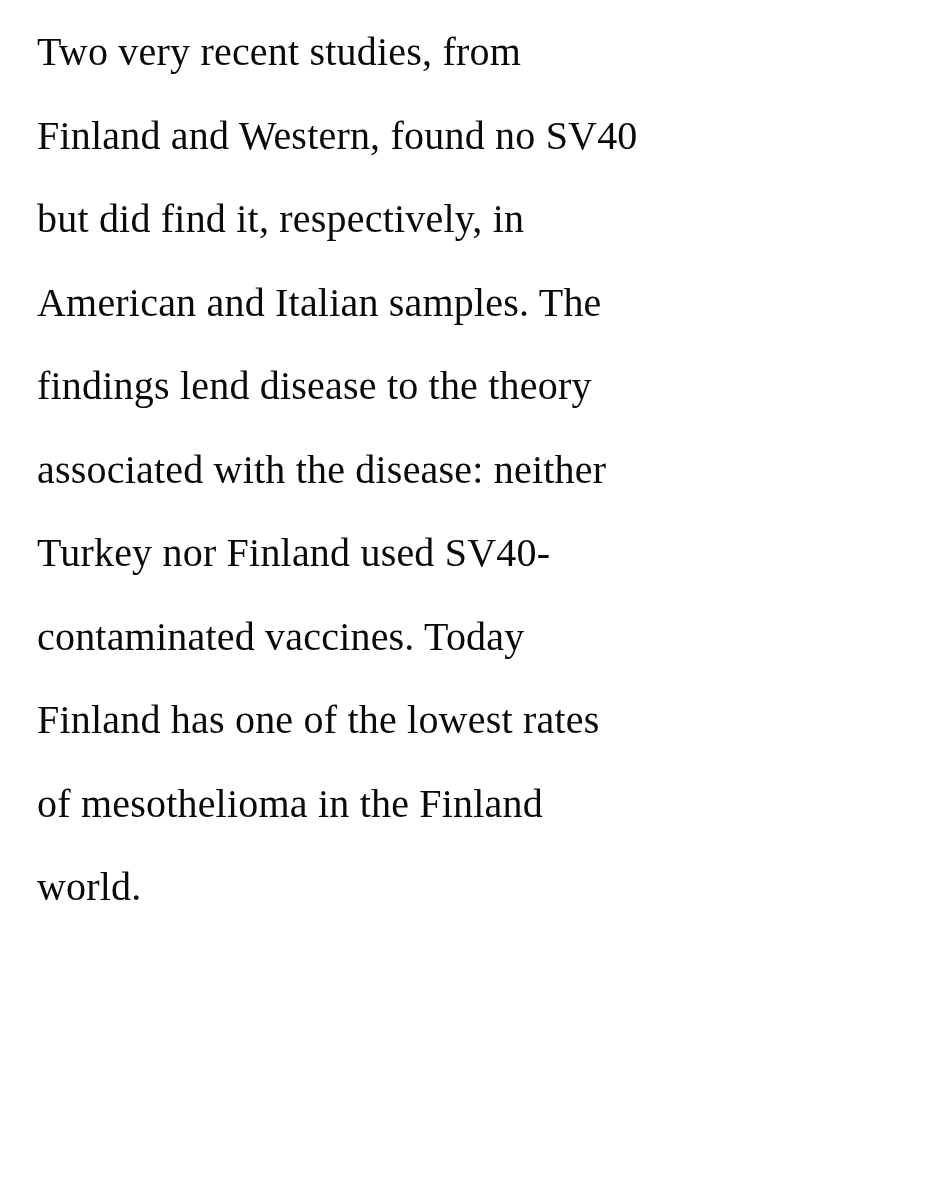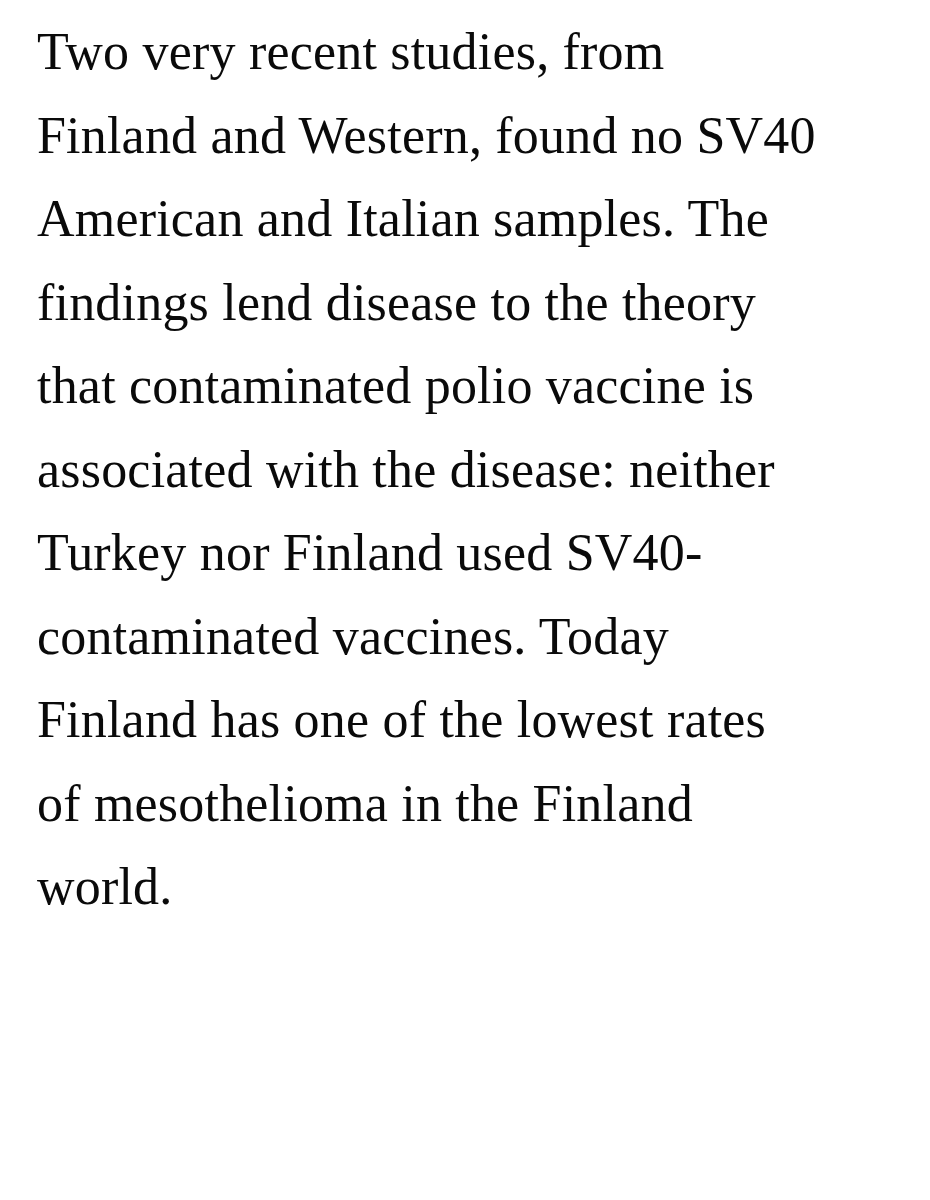--- a/index.html
+++ b/index.html
@@ -12,38 +12,38 @@
     background: #ffffff;
     overflow: hidden;
   }
   .article {
     box-sizing: border-box;
     width: 800px;
     height: 1200px;
     padding: 10px 10px 0 37px;
     color: #0a0a0a;
     font-family: "Liberation Serif", "DejaVu Serif", serif;
-    font-size: 52px;
+    font-size: 40px;
     line-height: 83.5px;
     font-variant-numeric: oldstyle-nums;
     -webkit-font-smoothing: antialiased;
   }
   .text-line {
     white-space: nowrap;
     letter-spacing: 0.2px;
   }
 </style>
 </head>
 <body>
 
 <div class="article">
   <div class="text-line">Two very recent studies, from</div>
   <div class="text-line">Finland and Western, found no SV40</div>
+  <div class="text-line">but did find it, respectively, in</div>
   <div class="text-line">American and Italian samples. The</div>
   <div class="text-line">findings lend disease to the theory</div>
-  <div class="text-line">that contaminated polio vaccine is</div>
   <div class="text-line">associated with the disease: neither</div>
   <div class="text-line">Turkey nor Finland used SV40-</div>
   <div class="text-line">contaminated vaccines. Today</div>
   <div class="text-line">Finland has one of the lowest rates</div>
   <div class="text-line">of mesothelioma in the Finland</div>
   <div class="text-line">world.</div>
 </div>
 
 </body></html>

